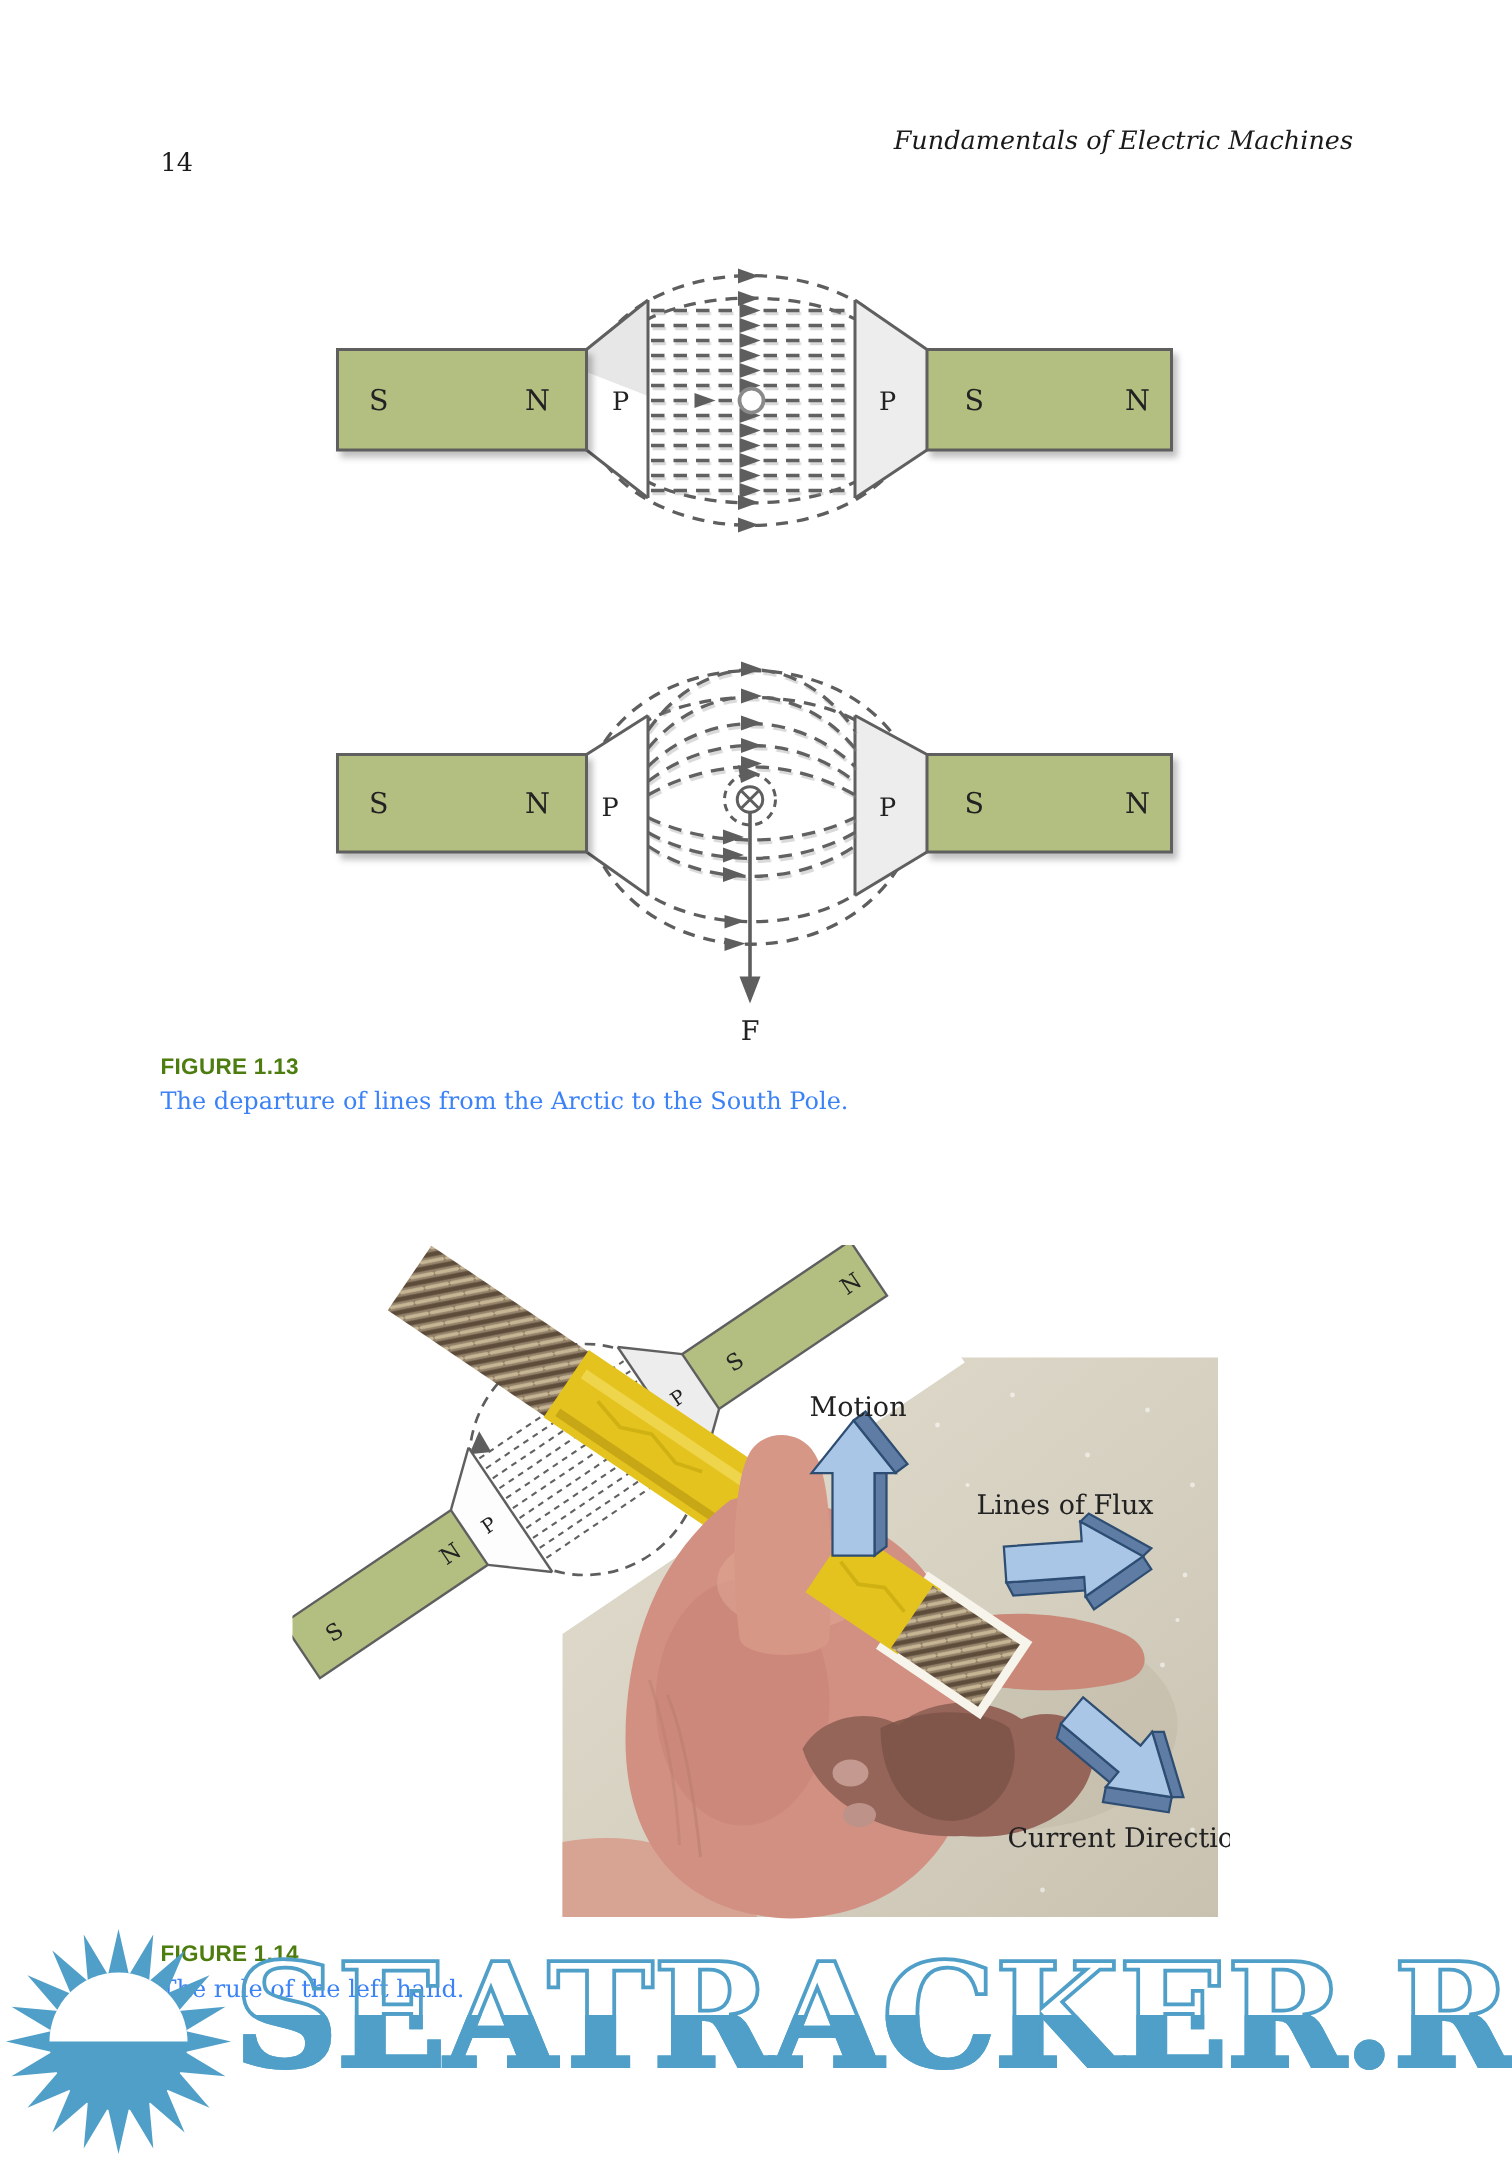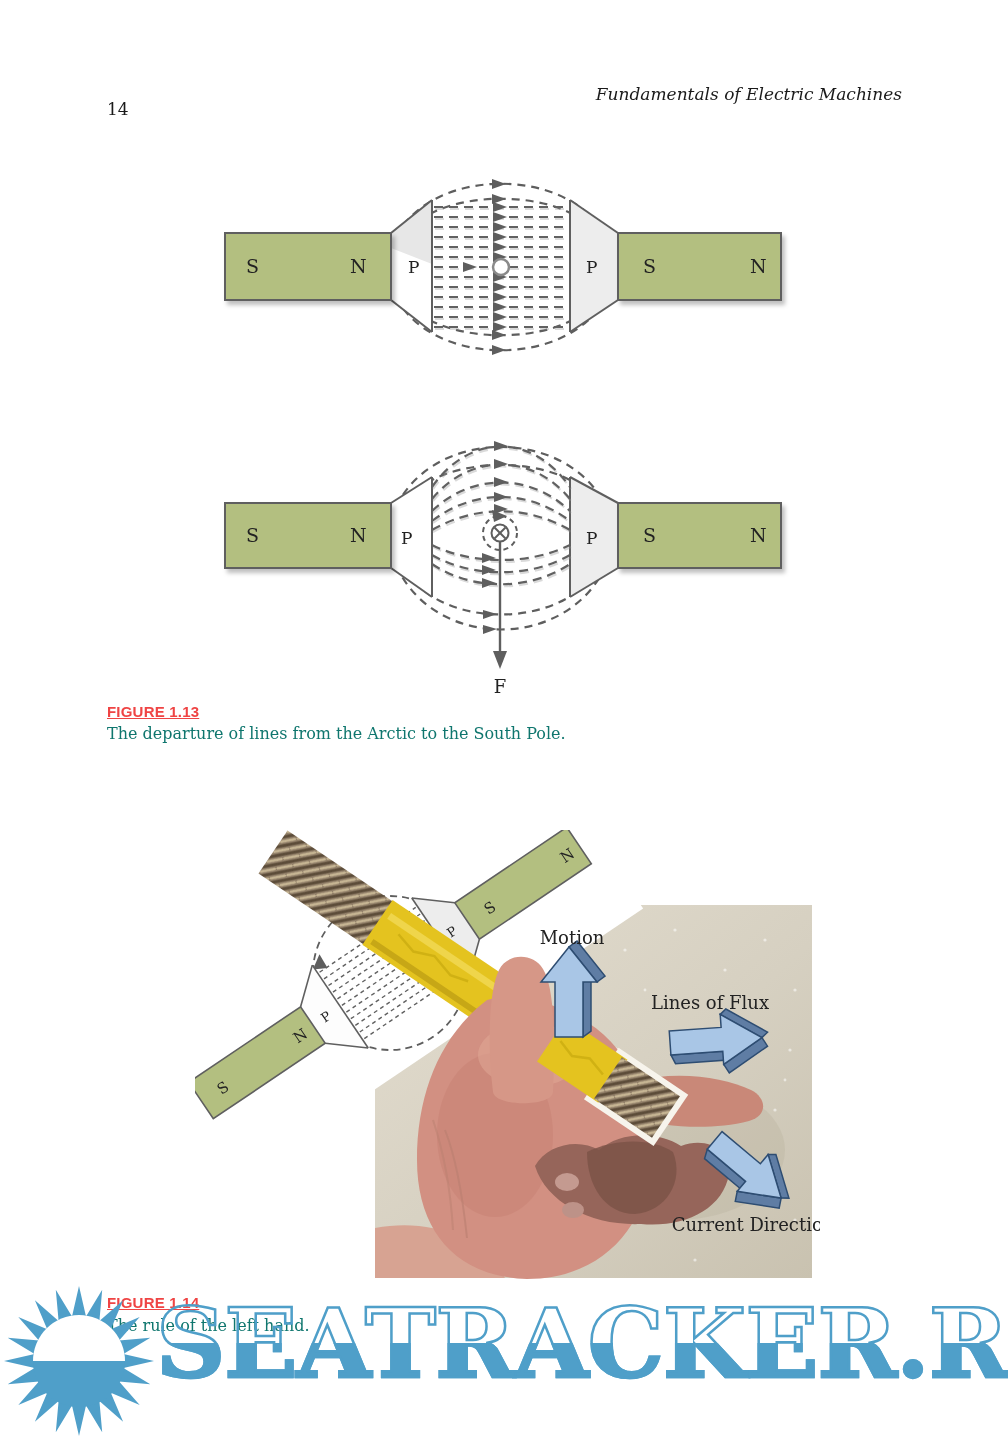--- a/index.html
+++ b/index.html
@@ -1,22 +1,22 @@
 <!DOCTYPE html>
 <html><head>
 <meta charset="utf-8">
 <style>
   html,body{margin:0;padding:0;background:#888;}
   .page{position:relative;width:1008px;height:1440px;background:#ffffff;overflow:hidden;
         font-family:"DejaVu Serif",serif;color:#1a1a1a;margin:0 auto;}
   .hdr-num{position:absolute;left:107px;top:84px;font-size:17px;margin-top:15px;}
   .hdr-title{position:absolute;right:106px;top:84px;font-size:17px;font-style:italic;text-align:center;}
   .fig-label{position:absolute;left:107px;font-family:"Liberation Sans",sans-serif;
-             font-weight:bold;font-size:15px;letter-spacing:.2px;color:#ef4444;text-decoration:underline;}
-  .fig-caption{position:absolute;left:107px;font-size:16px;color:#0f766e;}
+             font-weight:bold;font-size:15px;letter-spacing:.2px;color:#4d7c0f;}
+  .fig-caption{position:absolute;left:107px;font-size:16px;color:#3b82f6;}
   #fig13-label{top:703px}
   #fig13-caption{top:724px}
   #fig14-label{top:1294px}
   #fig14-caption{top:1316px}
   .d1{position:absolute;left:220px;top:152px}
   .d2{position:absolute;left:220px;top:425px}
   .f14{position:absolute;left:195px;top:830px}
   svg text{font-family:"DejaVu Serif",serif;fill:#222;}
   .watermark{position:absolute;left:0;top:1280px;width:1008px;height:160px;z-index:30;pointer-events:none;}
   .wm-sun{position:absolute;left:4px;top:6px;}

